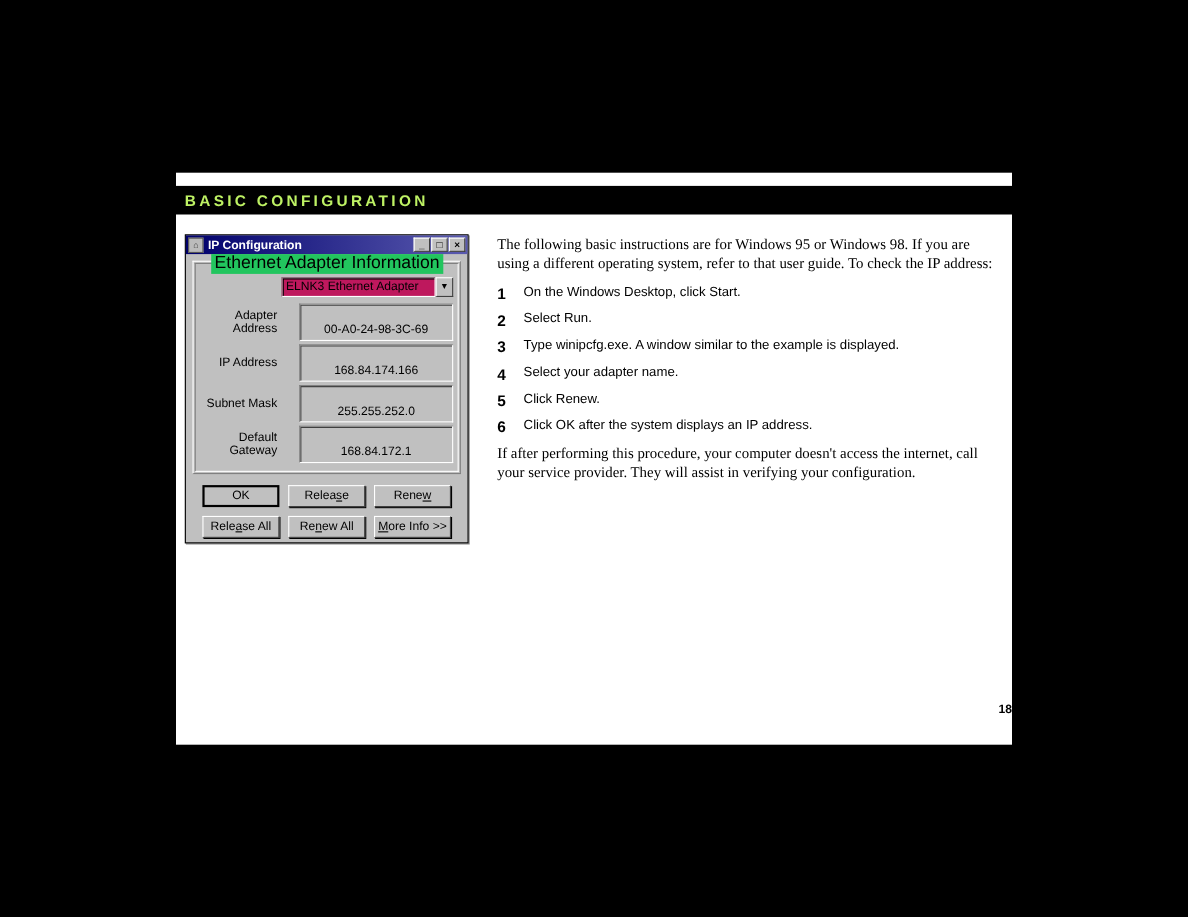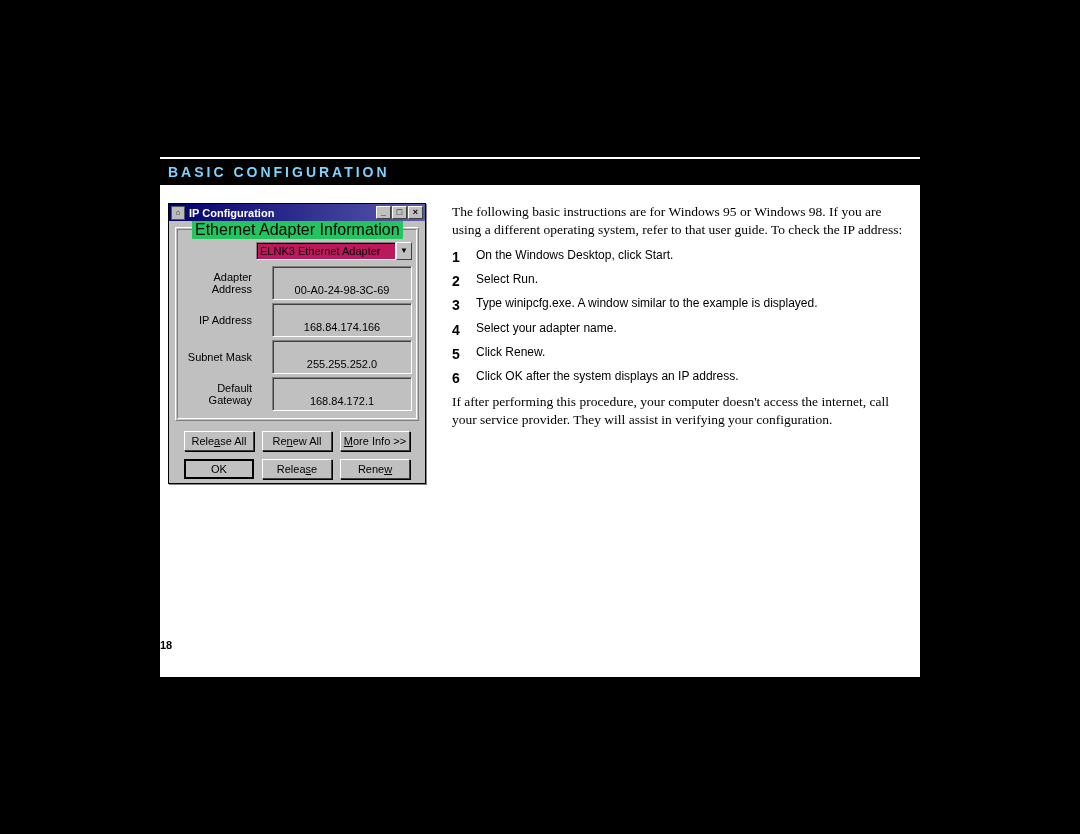--- a/index.html
+++ b/index.html
@@ -14,27 +14,27 @@
   }
   .page {
     width: 760px;
     height: 520px;
     background: #fff;
     padding: 0;
     position: relative;
   }
   .section-header {
     background: #000;
-    color: #7dd3fc;
+    color: #bef264;
     font-family: Arial, Helvetica, sans-serif;
     font-weight: bold;
     letter-spacing: 3px;
     font-size: 14px;
     padding: 5px 8px;
-    margin: 2px 0 18px 0;
+    margin: 12px 0 18px 0;
   }
   .content {
     display: flex;
     gap: 22px;
     padding: 0 8px;
   }
   .left-col {
     width: 262px;
     flex: 0 0 262px;
   }
@@ -67,21 +67,21 @@
   .outro {
     margin-top: 6px;
     font-size: 13.5px;
     font-family: "Times New Roman", Times, serif;
   }
   .page-num {
     position: absolute;
     bottom: 26px;
     left: 0;
     right: 0;
-    text-align: left;
+    text-align: right;
     font-family: Arial, Helvetica, sans-serif;
     font-weight: bold;
     font-size: 11px;
   }
 
   
   .dialog {
     width: 258px;
     border: 1px solid #000;
     background: #c0c0c0;
@@ -254,29 +254,29 @@
           <div class="field-row">
             <label>Subnet Mask</label>
             <div class="field-val">255.255.252.0</div>
           </div>
           <div class="field-row">
             <label>Default Gateway</label>
             <div class="field-val">168.84.172.1</div>
           </div>
         </div>
         <div class="btn-row">
+          <button class="default">OK</button>
+          <button>Relea<span class="ul">s</span>e</button>
+          <button>Rene<span class="ul">w</span></button>
+        </div>
+        <div class="btn-row">
           <button>Rele<span class="ul">a</span>se All</button>
           <button>Re<span class="ul">n</span>ew All</button>
           <button><span class="ul">M</span>ore Info &gt;&gt;</button>
         </div>
-        <div class="btn-row">
-          <button class="default">OK</button>
-          <button>Relea<span class="ul">s</span>e</button>
-          <button>Rene<span class="ul">w</span></button>
-        </div>
       </div>
     </div>
 
     <div class="right-col">
       <p class="intro">The following basic instructions are for Windows 95 or Windows 98. If you are using a different operating system, refer to that user guide. To check the IP address:</p>
       <ol class="steps">
         <li>
             <span class="num">1</span>
             <span>On the Windows Desktop, click Start.</span>
           </li>

